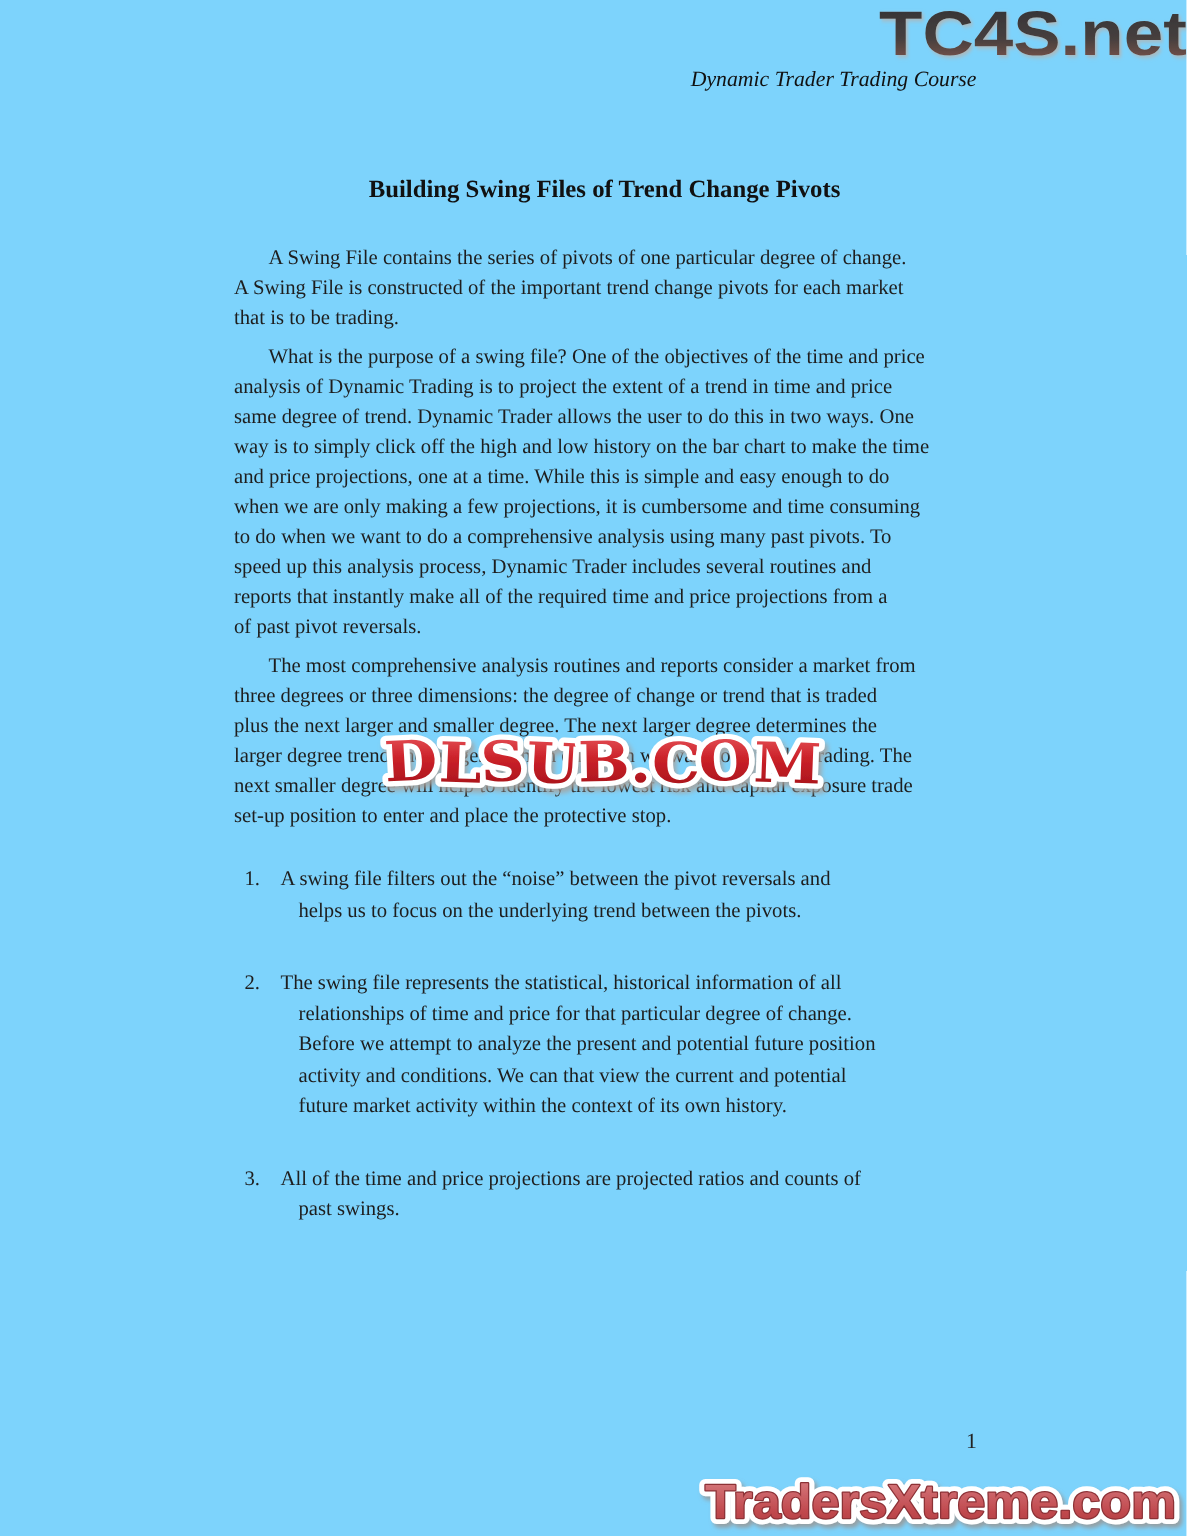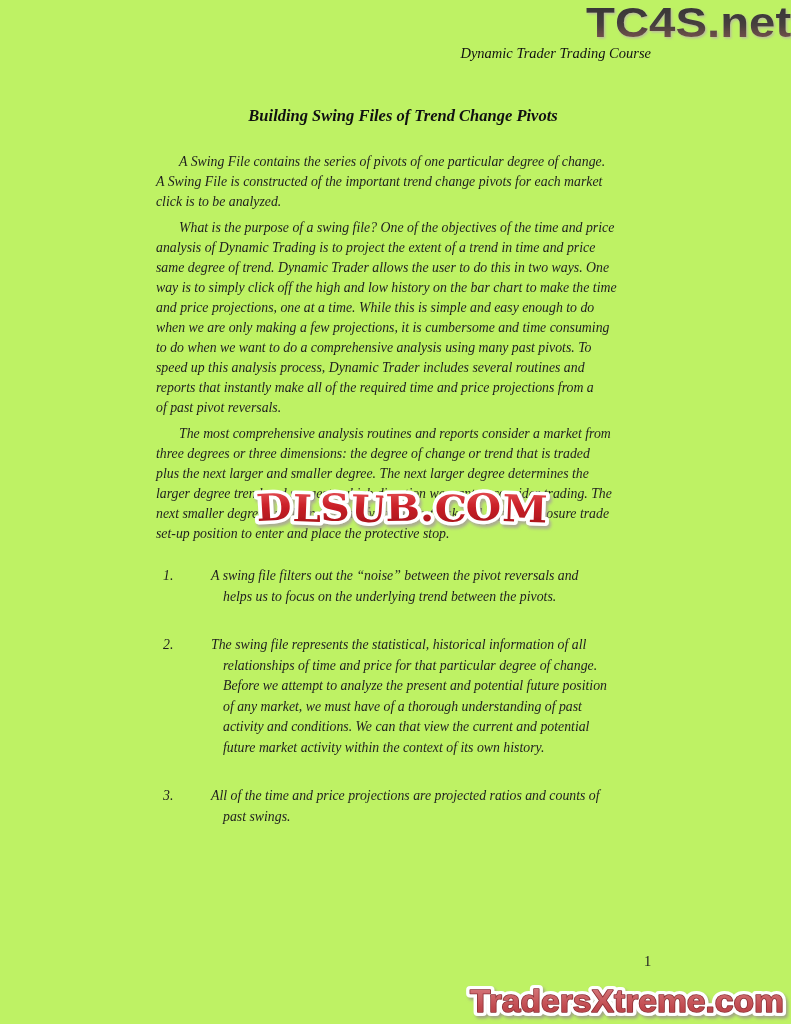--- a/index.html
+++ b/index.html
@@ -1,36 +1,36 @@
 <!DOCTYPE html>
 <html><head>
 <meta charset="utf-8">
 <style>
   html, body { margin:0; padding:0; background:#ffffff; }
   .page {
-    position:relative; width:791px; height:1024px; background:#bef264;
+    position:relative; width:791px; height:1024px; background:#7dd3fc;
     font-family:"Liberation Serif", serif; color:#1e1e1e; overflow:hidden;
   }
   .tc4s-logo { position:absolute; left:586px; top:0px; }
   .subtitle {
     position:absolute; top:45px; right:140px;
     font-style:italic; font-size:14.5px; color:#111;
   }
-  .content { position:absolute; left:140px; top:106px; width:526px;font-style:italic; }
+  .content { position:absolute; left:140px; top:116px; width:526px; }
   .title {
     font-size:16.5px; font-weight:bold; text-align:center;
     margin:0 0 26px 0; color:#111;
   }
   .para { font-size:13.8px; line-height:20px; margin:0 0 6px 16px; }
   .para .ln { white-space:nowrap; }
   .para .ln:first-child { text-indent:23px; }
   .list { margin:22px 0 0 0; padding:0 0 0 23px; list-style:none; }
   .list-item { display:flex; margin-bottom:28px; font-size:13.8px; line-height:20.5px; }
   .num { width:24px; flex:none; }
-  .item-lines { flex:1;margin-left:24px; }
+  .item-lines { flex:1; }
   .item-lines .ln { white-space:nowrap; }
   .item-lines .ln + .ln { padding-left:12px; }
   .watermark-center { position:absolute; left:249px; top:479px; }
   .page-number { position:absolute; left:644px; top:953px; font-size:14.5px; color:#222; }
   .footer-logo { position:absolute; left:462px; top:978px; }
 </style>
 </head>
 <body>
 
 <div class="page">
@@ -54,21 +54,21 @@
   </div>
 
   <div class="subtitle">Dynamic Trader Trading Course</div>
 
   <div class="content">
     <h1 class="title">Building Swing Files of Trend Change Pivots</h1>
 
     <div class="para">
         <div class="ln">A Swing File contains the series of pivots of one particular degree of change.</div>
         <div class="ln">A Swing File is constructed of the important trend change pivots for each market</div>
-        <div class="ln">click is to be analyzed.</div>
+        <div class="ln">that is to be trading.</div>
       </div>
     <div class="para">
         <div class="ln">What is the purpose of a swing file? One of the objectives of the time and price</div>
         <div class="ln">analysis of Dynamic Trading is to project the extent of a trend in time and price</div>
         <div class="ln">same degree of trend. Dynamic Trader allows the user to do this in two ways. One</div>
         <div class="ln">way is to simply click off the high and low history on the bar chart to make the time</div>
         <div class="ln">and price projections, one at a time. While this is simple and easy enough to do</div>
         <div class="ln">when we are only making a few projections, it is cumbersome and time consuming</div>
         <div class="ln">to do when we want to do a comprehensive analysis using many past pivots. To</div>
         <div class="ln">speed up this analysis process, Dynamic Trader includes several routines and</div>
@@ -91,21 +91,20 @@
             <div class="ln">A swing file filters out the “noise” between the pivot reversals and</div>
             <div class="ln">helps us to focus on the underlying trend between the pivots.</div>
           </div>
       </li>
       <li class="list-item">
         <span class="num">2.</span>
         <div class="item-lines">
             <div class="ln">The swing file represents the statistical, historical information of all</div>
             <div class="ln">relationships of time and price for that particular degree of change.</div>
             <div class="ln">Before we attempt to analyze the present and potential future position</div>
-            <div class="ln">of any market, we must have of a thorough understanding of past</div>
             <div class="ln">activity and conditions. We can that view the current and potential</div>
             <div class="ln">future market activity within the context of its own history.</div>
           </div>
       </li>
       <li class="list-item">
         <span class="num">3.</span>
         <div class="item-lines">
             <div class="ln">All of the time and price projections are projected ratios and counts of</div>
             <div class="ln">past swings.</div>
           </div>

